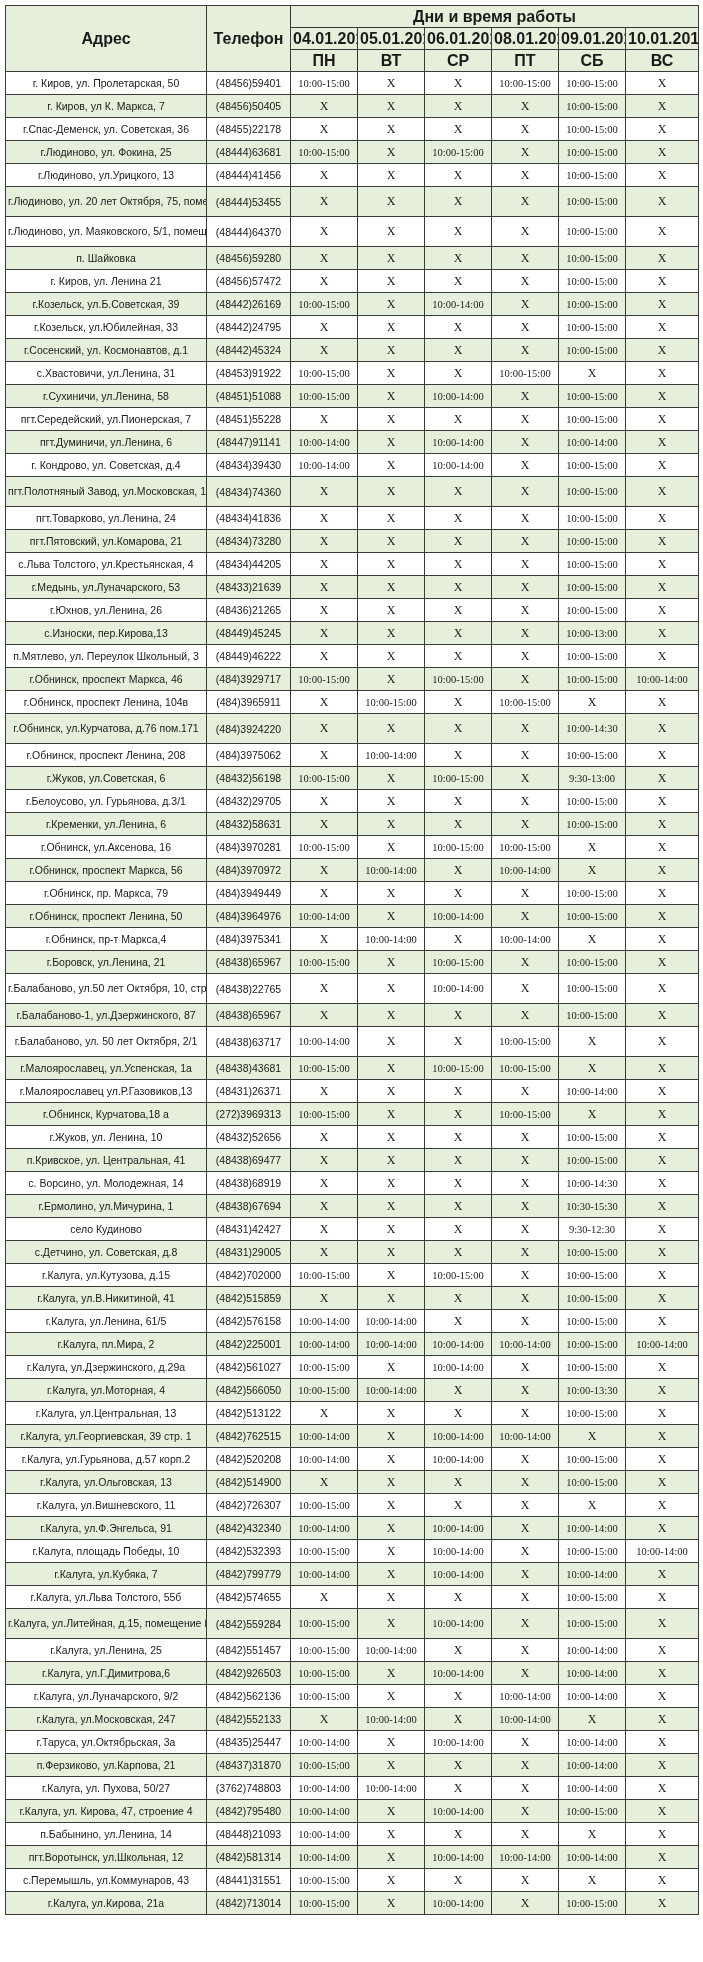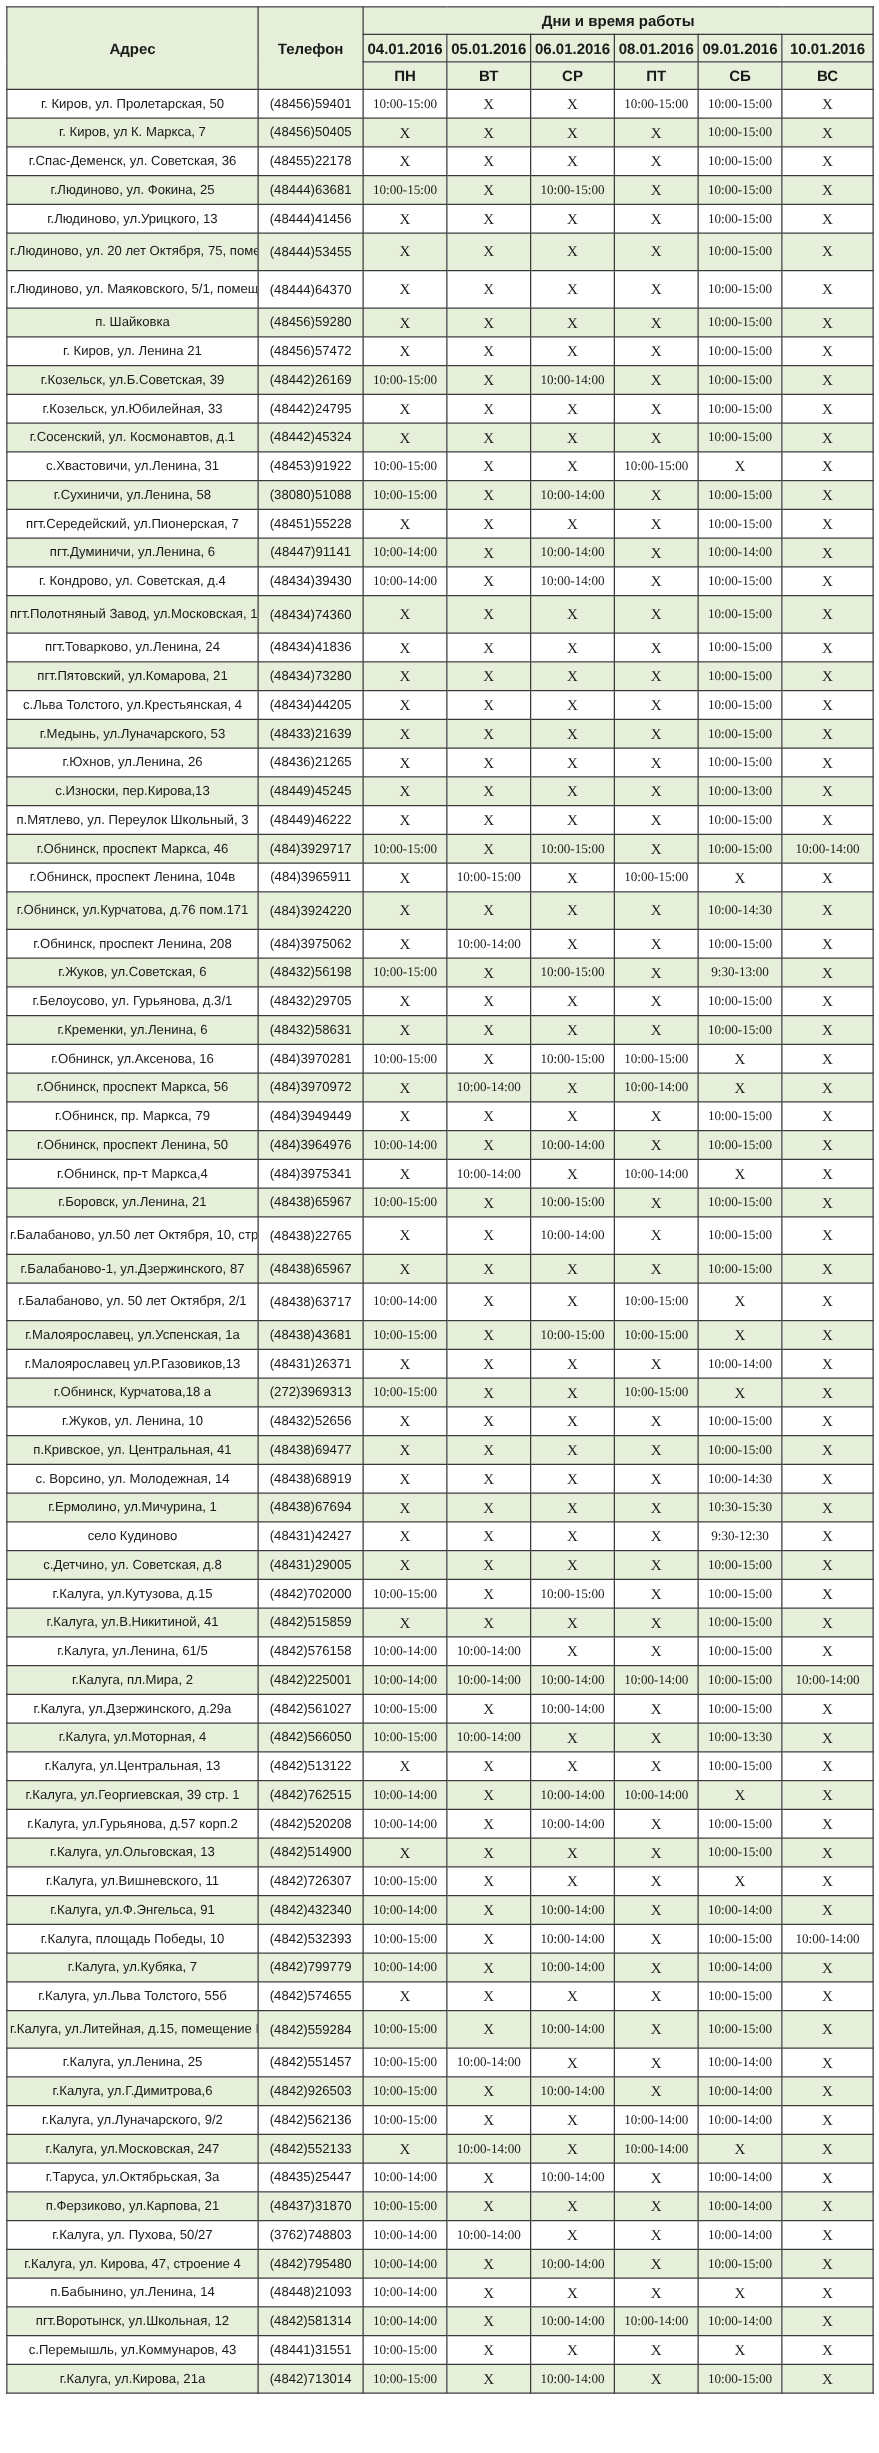--- a/index.html
+++ b/index.html
@@ -17,21 +17,21 @@
     border: 1px solid #3a3a3a;
     text-align: center;
     vertical-align: middle;
     padding: 0 2px;
     overflow: hidden;
     white-space: nowrap;
   }
   table.sched th {
     background: #e6efd9;
     font-weight: bold;
-    font-size: 12px;
+    font-size: 16px;
   }
   .h1 th { height: 30px; }
   .h2 th, .h3 th { height: 21px; }
   .h1 th.top { height: 21px; }
   td.addr { white-space: normal; line-height: 13px; }
   td.phone { font-family: "Liberation Sans", sans-serif; }
   td.val { font-family: "Liberation Serif", serif; font-size: 10.5px; }
   td.val.x { font-size: 12px; }
   tr.even td { background: #e6efd9; }
   tr.odd td { background: #ffffff; }
@@ -201,21 +201,21 @@
         <td class="phone">(48453)91922</td>
         <td class="val">10:00-15:00</td>
         <td class="val x">X</td>
         <td class="val x">X</td>
         <td class="val">10:00-15:00</td>
         <td class="val x">X</td>
         <td class="val x">X</td>
       </tr>
       <tr class="even one">
         <td class="addr">г.Сухиничи, ул.Ленина, 58</td>
-        <td class="phone">(38080)51088</td>
+        <td class="phone">(48451)51088</td>
         <td class="val">10:00-15:00</td>
         <td class="val x">X</td>
         <td class="val">10:00-14:00</td>
         <td class="val x">X</td>
         <td class="val">10:00-15:00</td>
         <td class="val x">X</td>
       </tr>
       <tr class="odd one">
         <td class="addr">пгт.Середейский, ул.Пионерская, 7</td>
         <td class="phone">(48451)55228</td>

